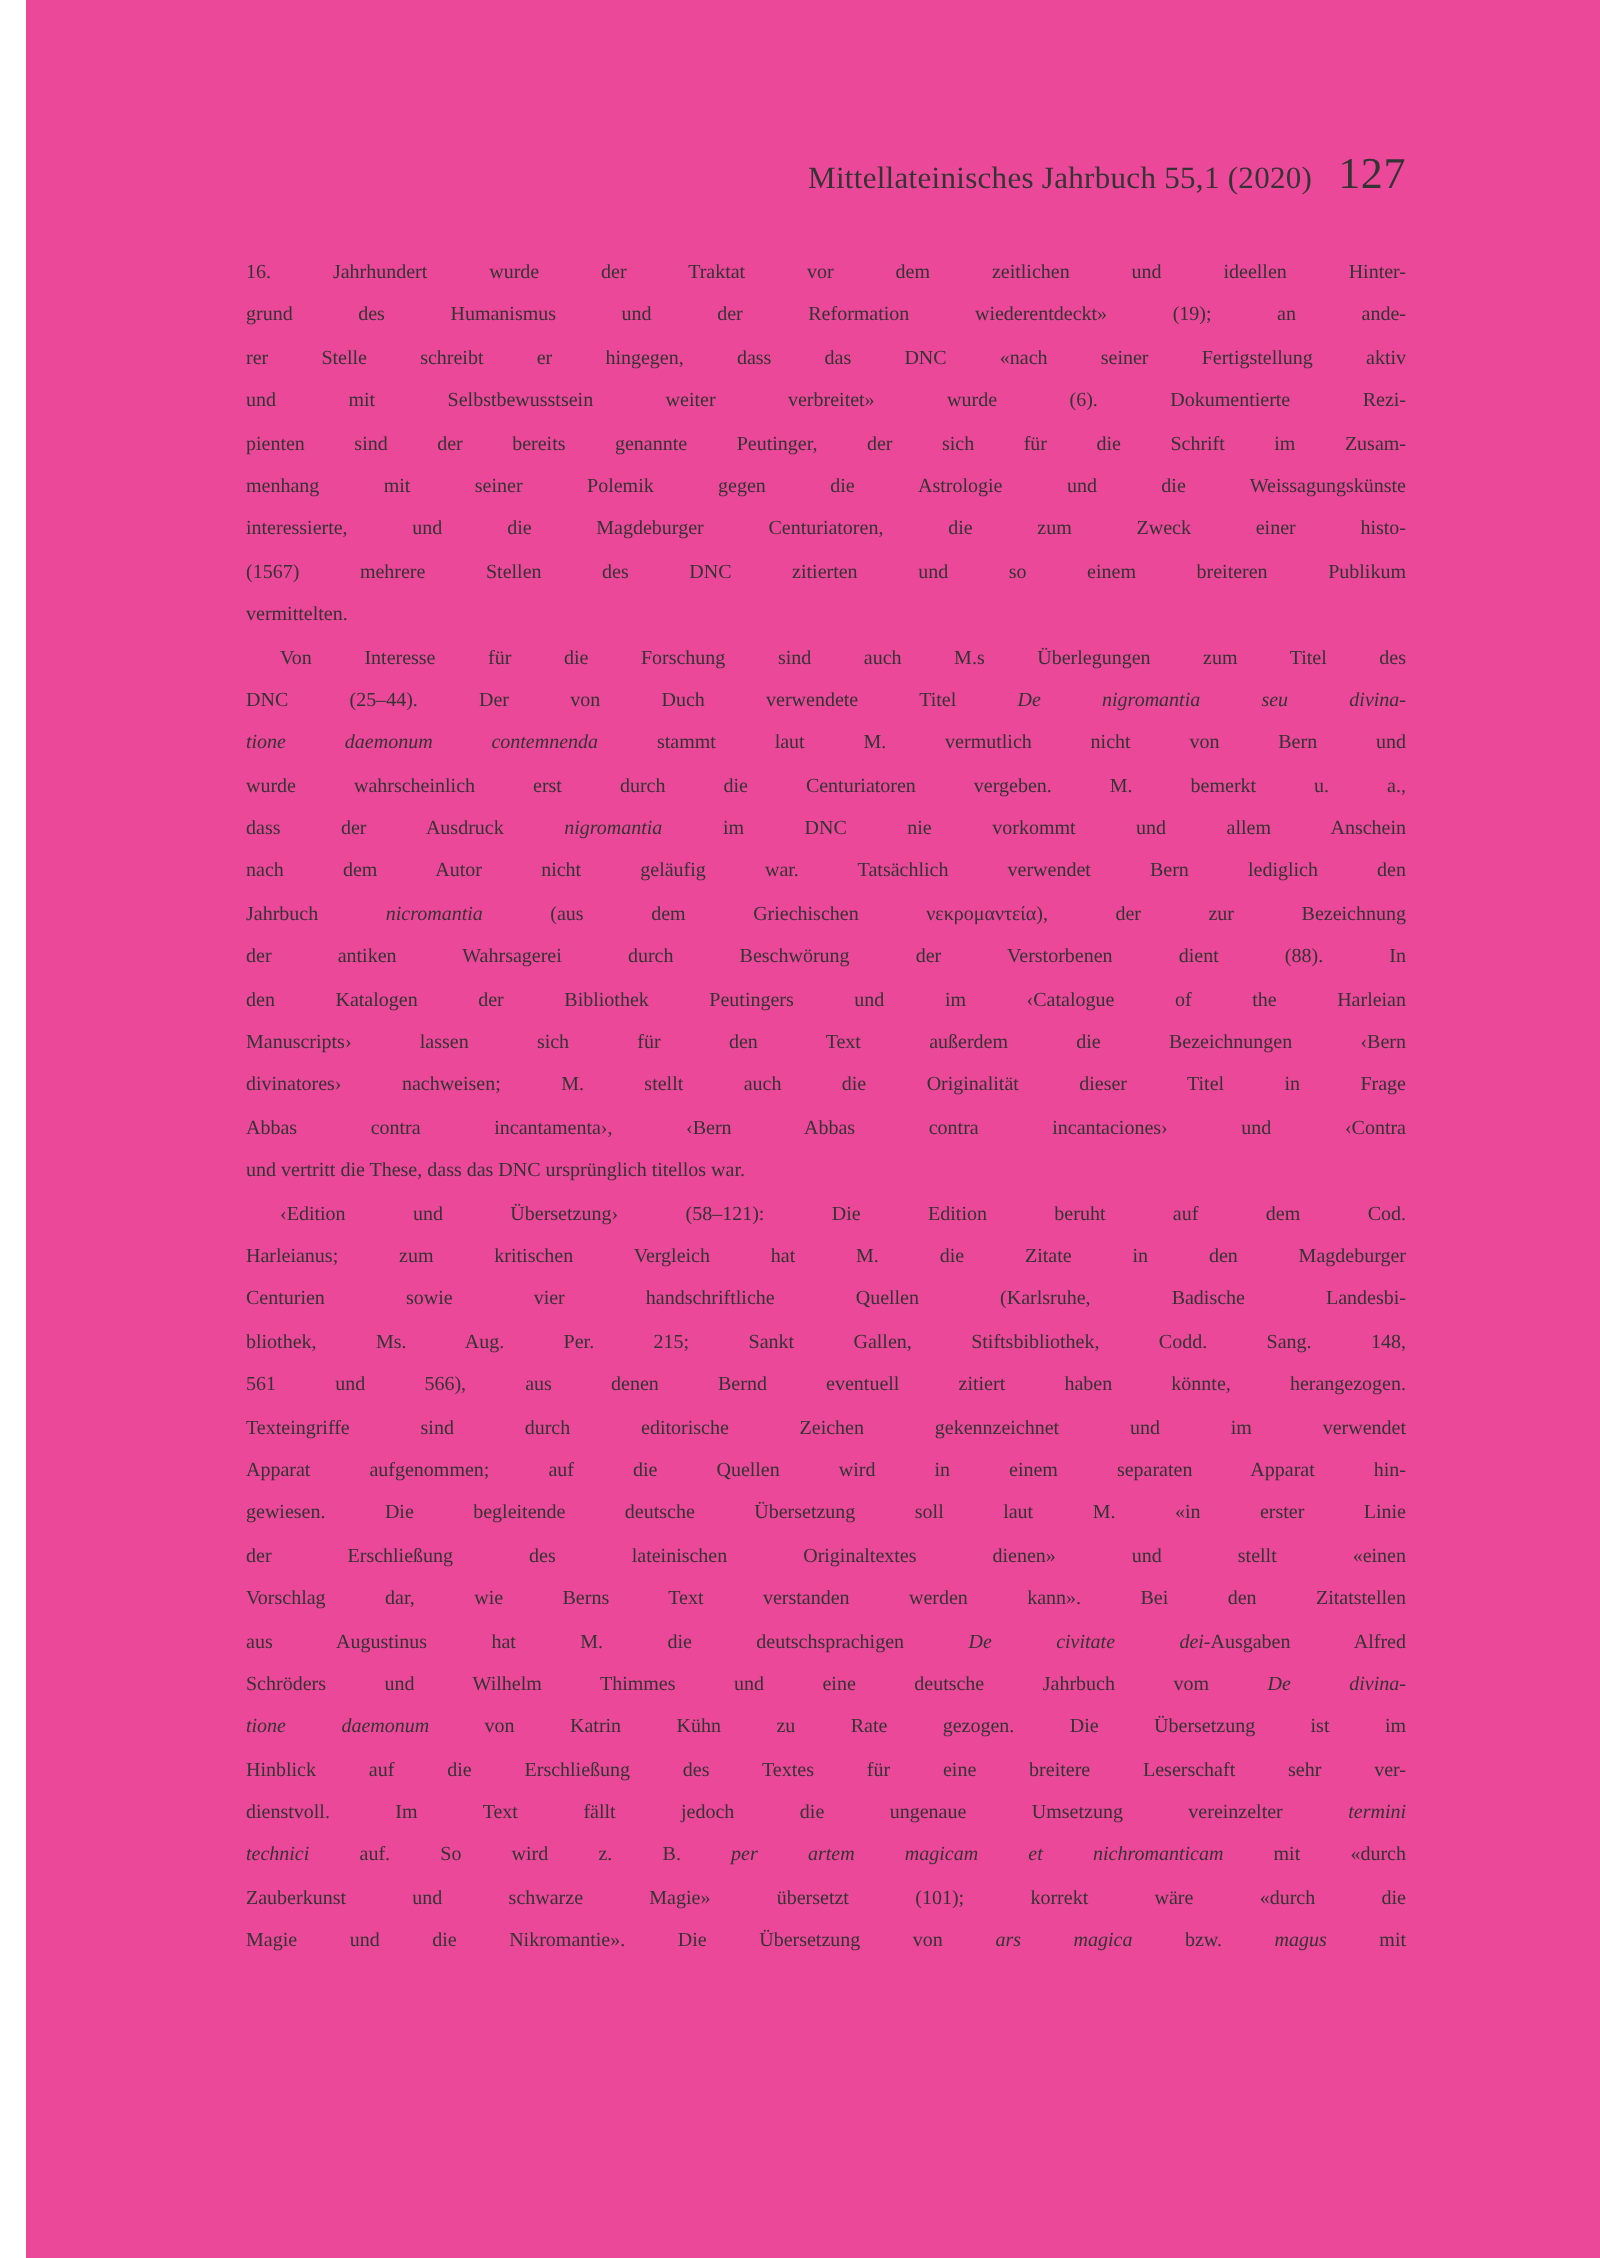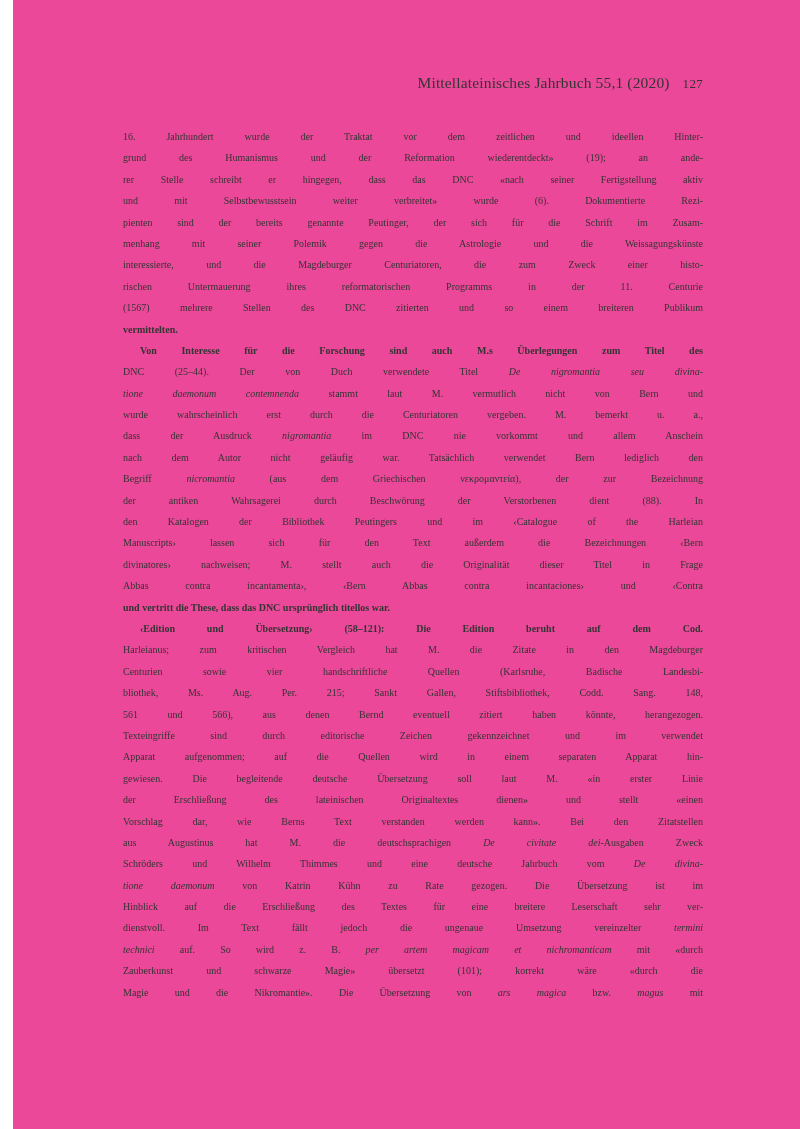--- a/index.html
+++ b/index.html
@@ -20,91 +20,88 @@
     display:flex;
     align-items:baseline;
     gap:13px;
   }
   .journal-title{
     font-size:15.5px;
     letter-spacing:.15px;
     white-space:nowrap;
   }
   .page-number{
-    font-size:13px;
+    font-size:22px;
     letter-spacing:.3px;
   }
   .text-block{
     position:absolute;
     top:126px;
     left:110px;
     width:580px;
     font-size:10px;
   }
   .line{
     height:21.4px;
     line-height:21.4px;
     text-align:justify;
     text-align-last:justify;
     -moz-text-align-last:justify;
   }
   .line.noj{
     text-align-last:left;
-    font-weight:bold;
     -moz-text-align-last:left;
   }
   .line.indent{
     text-indent:17px;
-    font-weight:bold;
   }
   .line i{font-style:italic;}
 </style>
 </head>
 <body>
 
 <div class="page">
   <div class="running-head">
     <span class="journal-title">Mittellateinisches Jahrbuch 55,1 (2020)</span>
     <span class="page-number">127</span>
   </div>
   <div class="text-block">
       <div class="line"><span>16. Jahrhundert wurde der Traktat vor dem zeitlichen und ideellen Hinter-</span></div>
       <div class="line"><span>grund des Humanismus und der Reformation wiederentdeckt» (19); an ande-</span></div>
       <div class="line"><span>rer Stelle schreibt er hingegen, dass das DNC «nach seiner Fertigstellung aktiv</span></div>
       <div class="line"><span>und mit Selbstbewusstsein weiter verbreitet» wurde (6). Dokumentierte Rezi-</span></div>
       <div class="line"><span>pienten sind der bereits genannte Peutinger, der sich für die Schrift im Zusam-</span></div>
       <div class="line"><span>menhang mit seiner Polemik gegen die Astrologie und die Weissagungskünste</span></div>
       <div class="line"><span>interessierte, und die Magdeburger Centuriatoren, die zum Zweck einer histo-</span></div>
-      <div class="line"><span>rischen Untermauerung ihres reformatorischen Programms in der 11. Centurie</span></div>
       <div class="line"><span>(1567) mehrere Stellen des DNC zitierten und so einem breiteren Publikum</span></div>
       <div class="line noj"><span>vermittelten.</span></div>
       <div class="line indent"><span>Von Interesse für die Forschung sind auch M.s Überlegungen zum Titel des</span></div>
       <div class="line"><span>DNC (25–44). Der von Duch verwendete Titel </span><i>De nigromantia seu divina-</i></div>
       <div class="line"><i>tione daemonum contemnenda</i><span> stammt laut M. vermutlich nicht von Bern und</span></div>
       <div class="line"><span>wurde wahrscheinlich erst durch die Centuriatoren vergeben. M. bemerkt u. a.,</span></div>
       <div class="line"><span>dass der Ausdruck </span><i>nigromantia</i><span> im DNC nie vorkommt und allem Anschein</span></div>
       <div class="line"><span>nach dem Autor nicht geläufig war. Tatsächlich verwendet Bern lediglich den</span></div>
-      <div class="line"><span>Begriff </span><i>nicromantia</i><span> (aus dem Griechischen νεκρομαντεία), der zur Bezeichnung</span></div>
+      <div class="line"><span>Jahrbuch </span><i>nicromantia</i><span> (aus dem Griechischen νεκρομαντεία), der zur Bezeichnung</span></div>
       <div class="line"><span>der antiken Wahrsagerei durch Beschwörung der Verstorbenen dient (88). In</span></div>
       <div class="line"><span>den Katalogen der Bibliothek Peutingers und im ‹Catalogue of the Harleian</span></div>
       <div class="line"><span>Manuscripts› lassen sich für den Text außerdem die Bezeichnungen ‹Bern</span></div>
       <div class="line"><span>divinatores› nachweisen; M. stellt auch die Originalität dieser Titel in Frage</span></div>
       <div class="line"><span>Abbas contra incantamenta›, ‹Bern Abbas contra incantaciones› und ‹Contra</span></div>
       <div class="line noj"><span>und vertritt die These, dass das DNC ursprünglich titellos war.</span></div>
       <div class="line indent"><span>‹Edition und Übersetzung› (58–121): Die Edition beruht auf dem Cod.</span></div>
       <div class="line"><span>Harleianus; zum kritischen Vergleich hat M. die Zitate in den Magdeburger</span></div>
       <div class="line"><span>Centurien sowie vier handschriftliche Quellen (Karlsruhe, Badische Landesbi-</span></div>
       <div class="line"><span>bliothek, Ms. Aug. Per. 215; Sankt Gallen, Stiftsbibliothek, Codd. Sang. 148,</span></div>
       <div class="line"><span>561 und 566), aus denen Bernd eventuell zitiert haben könnte, herangezogen.</span></div>
       <div class="line"><span>Texteingriffe sind durch editorische Zeichen gekennzeichnet und im verwendet</span></div>
       <div class="line"><span>Apparat aufgenommen; auf die Quellen wird in einem separaten Apparat hin-</span></div>
       <div class="line"><span>gewiesen. Die begleitende deutsche Übersetzung soll laut M. «in erster Linie</span></div>
       <div class="line"><span>der Erschließung des lateinischen Originaltextes dienen» und stellt «einen</span></div>
       <div class="line"><span>Vorschlag dar, wie Berns Text verstanden werden kann». Bei den Zitatstellen</span></div>
-      <div class="line"><span>aus Augustinus hat M. die deutschsprachigen </span><i>De civitate dei</i><span>-Ausgaben Zweck</span></div>
+      <div class="line"><span>aus Augustinus hat M. die deutschsprachigen </span><i>De civitate dei</i><span>-Ausgaben Alfred</span></div>
       <div class="line"><span>Schröders und Wilhelm Thimmes und eine deutsche Jahrbuch vom </span><i>De divina-</i></div>
       <div class="line"><i>tione daemonum</i><span> von Katrin Kühn zu Rate gezogen. Die Übersetzung ist im</span></div>
       <div class="line"><span>Hinblick auf die Erschließung des Textes für eine breitere Leserschaft sehr ver-</span></div>
       <div class="line"><span>dienstvoll. Im Text fällt jedoch die ungenaue Umsetzung vereinzelter </span><i>termini</i></div>
       <div class="line"><i>technici</i><span> auf. So wird z. B. </span><i>per artem magicam et nichromanticam</i><span> mit «durch</span></div>
       <div class="line"><span>Zauberkunst und schwarze Magie» übersetzt (101); korrekt wäre «durch die</span></div>
       <div class="line"><span>Magie und die Nikromantie». Die Übersetzung von </span><i>ars magica</i><span> bzw. </span><i>magus</i><span> mit</span></div>
     </div>
 </div>
 

